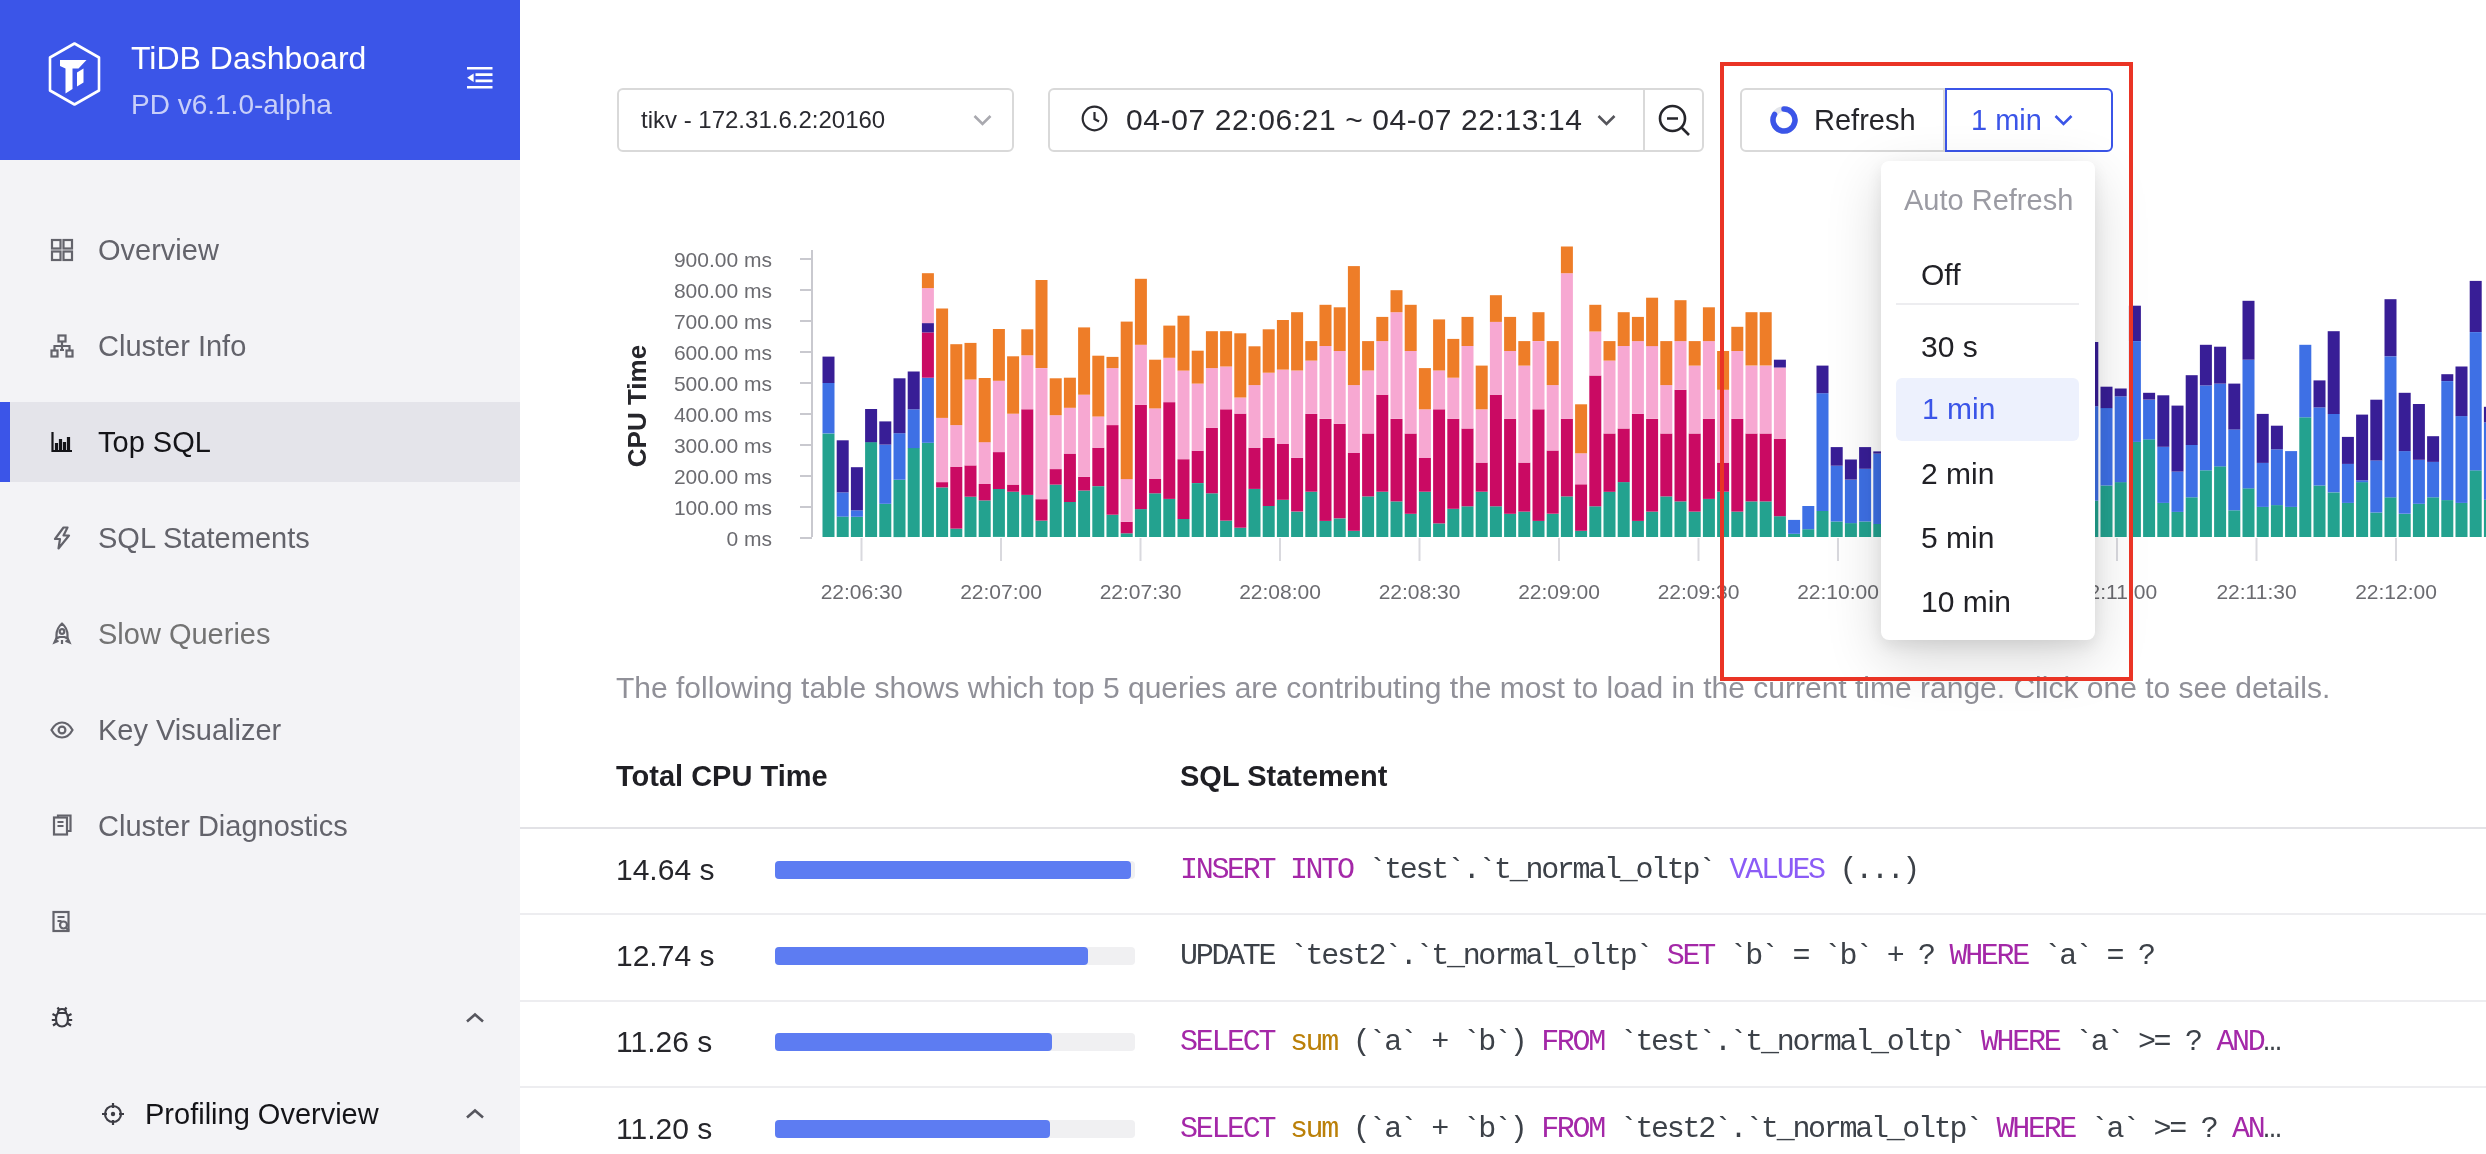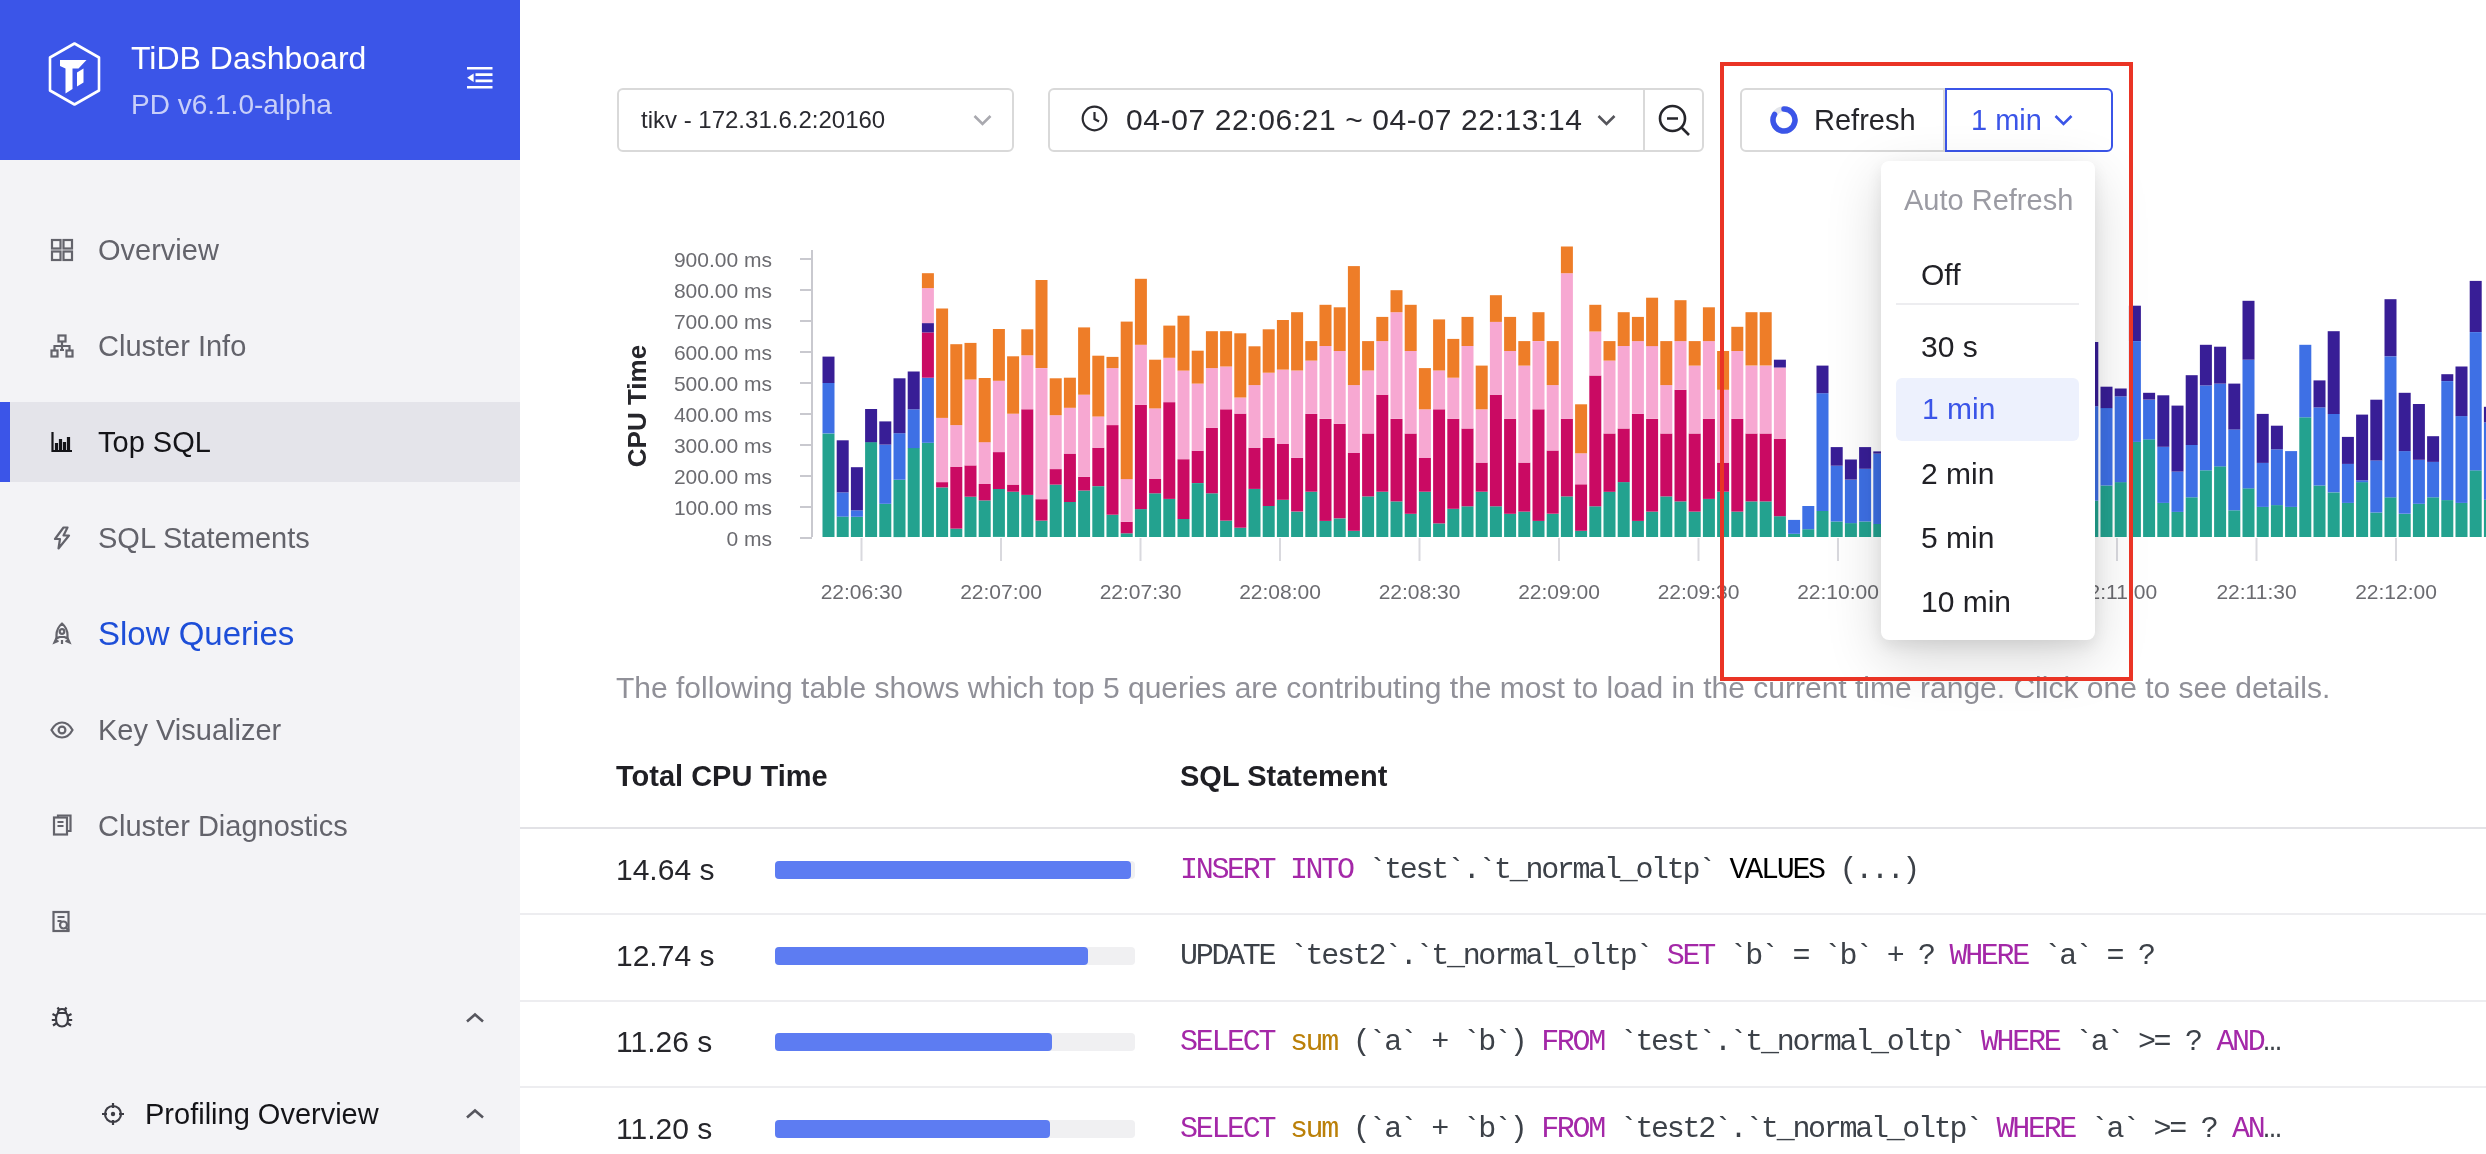--- a/index.html
+++ b/index.html
@@ -499,21 +499,21 @@
 <div style="position:absolute;left:616px;top:671px;font-size:30px;color:#909098">The following table shows which top 5 queries are contributing the most to load in the current time range. Click one to see details.</div>
 <div style="position:absolute;left:616px;top:760px;font-size:29px;font-weight:bold;color:#1f1f24">Total CPU Time</div>
     <div style="position:absolute;left:1180px;top:760px;font-size:29px;font-weight:bold;color:#1f1f24">SQL Statement</div>
     <div style="position:absolute;left:520px;top:827px;width:1966px;height:2px;background:#e2e2e6"></div>
     <div style="position:absolute;left:520px;top:913px;width:1966px;height:2px;background:#ededf0"></div>
     <div style="position:absolute;left:520px;top:1000px;width:1966px;height:2px;background:#ededf0"></div>
     <div style="position:absolute;left:520px;top:1086px;width:1966px;height:2px;background:#ededf0"></div>
     <div style="position:absolute;left:616px;top:830px;height:80px;line-height:80px;font-size:30px;color:#26262b">14.64 s</div>
     <div style="position:absolute;left:775px;top:861px;width:360px;height:18px;border-radius:4px;background:#f0f0f2"></div>
     <div style="position:absolute;left:775px;top:861px;width:356px;height:18px;border-radius:4px;background:#5d7cf2"></div>
-    <div style="position:absolute;left:1180px;top:830px;height:80px;line-height:80px;font-family:'Liberation Mono',monospace;font-size:30px;letter-spacing:-2.3px;white-space:pre"><span style="color:#a428a8">INSERT INTO </span><span style="color:#3c4148">`test`.`t_normal_oltp` </span><span style="color:#000000">VALUES </span><span style="color:#3c4148">(...)</span></div>
+    <div style="position:absolute;left:1180px;top:830px;height:80px;line-height:80px;font-family:'Liberation Mono',monospace;font-size:30px;letter-spacing:-2.3px;white-space:pre"><span style="color:#a428a8">INSERT INTO </span><span style="color:#3c4148">`test`.`t_normal_oltp` </span><span style="color:#8b5cf6">VALUES </span><span style="color:#3c4148">(...)</span></div>
     <div style="position:absolute;left:616px;top:916px;height:80px;line-height:80px;font-size:30px;color:#26262b">12.74 s</div>
     <div style="position:absolute;left:775px;top:947px;width:360px;height:18px;border-radius:4px;background:#f0f0f2"></div>
     <div style="position:absolute;left:775px;top:947px;width:313px;height:18px;border-radius:4px;background:#5d7cf2"></div>
     <div style="position:absolute;left:1180px;top:916px;height:80px;line-height:80px;font-family:'Liberation Mono',monospace;font-size:30px;letter-spacing:-2.3px;white-space:pre"><span style="color:#3c4148">UPDATE `test2`.`t_normal_oltp` </span><span style="color:#a428a8">SET </span><span style="color:#3c4148">`b` = `b` + ? </span><span style="color:#a428a8">WHERE </span><span style="color:#3c4148">`a` = ?</span></div>
     <div style="position:absolute;left:616px;top:1002px;height:80px;line-height:80px;font-size:30px;color:#26262b">11.26 s</div>
     <div style="position:absolute;left:775px;top:1033px;width:360px;height:18px;border-radius:4px;background:#f0f0f2"></div>
     <div style="position:absolute;left:775px;top:1033px;width:277px;height:18px;border-radius:4px;background:#5d7cf2"></div>
     <div style="position:absolute;left:1180px;top:1002px;height:80px;line-height:80px;font-family:'Liberation Mono',monospace;font-size:30px;letter-spacing:-2.3px;white-space:pre"><span style="color:#a428a8">SELECT </span><span style="color:#bb8009">sum </span><span style="color:#3c4148">(`a` + `b`) </span><span style="color:#a428a8">FROM </span><span style="color:#3c4148">`test`.`t_normal_oltp` </span><span style="color:#a428a8">WHERE </span><span style="color:#3c4148">`a` &gt;= ? </span><span style="color:#a428a8">AND</span><span style="color:#3c4148">…</span></div>
     <div style="position:absolute;left:616px;top:1089px;height:80px;line-height:80px;font-size:30px;color:#26262b">11.20 s</div>
     <div style="position:absolute;left:775px;top:1120px;width:360px;height:18px;border-radius:4px;background:#f0f0f2"></div>
@@ -555,21 +555,21 @@
     <div style="position:absolute;left:98px;top:402px;height:80px;line-height:80px;font-size:29px;color:#141418">Top SQL</div>
     <svg style="position:absolute;left:50px;top:526px" width="24" height="24" viewBox="0 0 24 24">
       <path d="M13.5 1.5 L5 13 h5 L8.5 22.5 L19 9.5 h-5.5 L17.5 1.5 Z" stroke="#63636b" fill="none" stroke-width="2.2" stroke-linejoin="round"></path>
     </svg>
     <div style="position:absolute;left:98px;top:498px;height:80px;line-height:80px;font-size:29px;color:#63636b">SQL Statements</div>
     <svg style="position:absolute;left:50px;top:622px" width="24" height="24" viewBox="0 0 24 24">
       <path d="M12 1.5 C8 5 6.5 9 6.5 13 L6.5 16.5 L9.5 15 h5 L17.5 16.5 L17.5 13 C17.5 9 16 5 12 1.5 Z" stroke="#63636b" fill="none" stroke-width="2.2" stroke-linejoin="round"></path>
       <circle cx="12" cy="9.5" r="2.3" stroke="#63636b" fill="none" stroke-width="2.2"></circle>
       <path d="M6.5 16 L4.5 20.5 L8.5 18.8 M17.5 16 L19.5 20.5 L15.5 18.8 M12 18 V22" stroke="#63636b" fill="none" stroke-width="2.2"></path>
     </svg>
-    <div style="position:absolute;left:98px;top:594px;height:80px;line-height:80px;font-size:33px;color:#1d4ed8">Slow Queries</div>
+    <div style="position:absolute;left:98px;top:594px;height:80px;line-height:80px;font-size:29px;color:#737373">Slow Queries</div>
     <svg style="position:absolute;left:50px;top:718px" width="24" height="24" viewBox="0 0 24 24">
       <path d="M1.5 12 C4.5 6.5 8 4.5 12 4.5 C16 4.5 19.5 6.5 22.5 12 C19.5 17.5 16 19.5 12 19.5 C8 19.5 4.5 17.5 1.5 12 Z" stroke="#63636b" fill="none" stroke-width="2.2"></path>
       <circle cx="12" cy="12" r="3.4" stroke="#63636b" fill="none" stroke-width="2.2"></circle>
     </svg>
     <div style="position:absolute;left:98px;top:690px;height:80px;line-height:80px;font-size:29px;color:#63636b">Key Visualizer</div>
     <svg style="position:absolute;left:50px;top:814px" width="24" height="24" viewBox="0 0 24 24">
       <rect x="4" y="3.5" width="13" height="17" stroke="#63636b" fill="none" stroke-width="2.2"></rect>
       <path d="M8 3.5 V1.5 H20.5 V17 H17" stroke="#63636b" fill="none" stroke-width="2.2"></path>
       <path d="M7.5 8 h6 M7.5 12 h6" stroke="#63636b" fill="none" stroke-width="2.2"></path>
     </svg>

